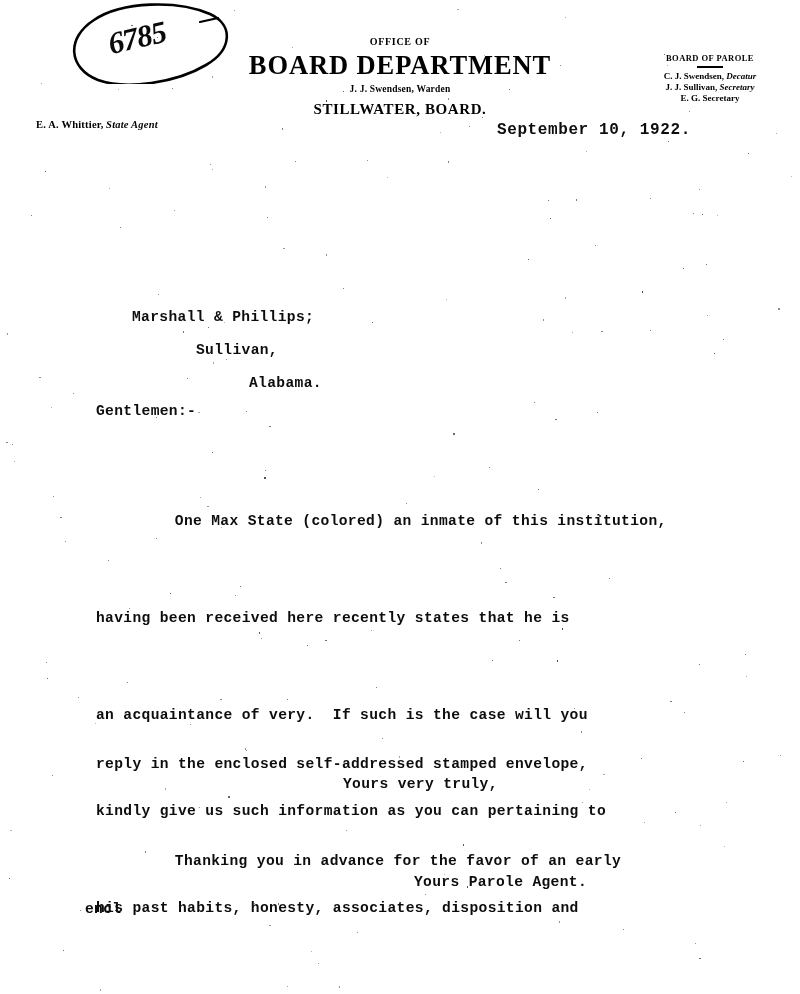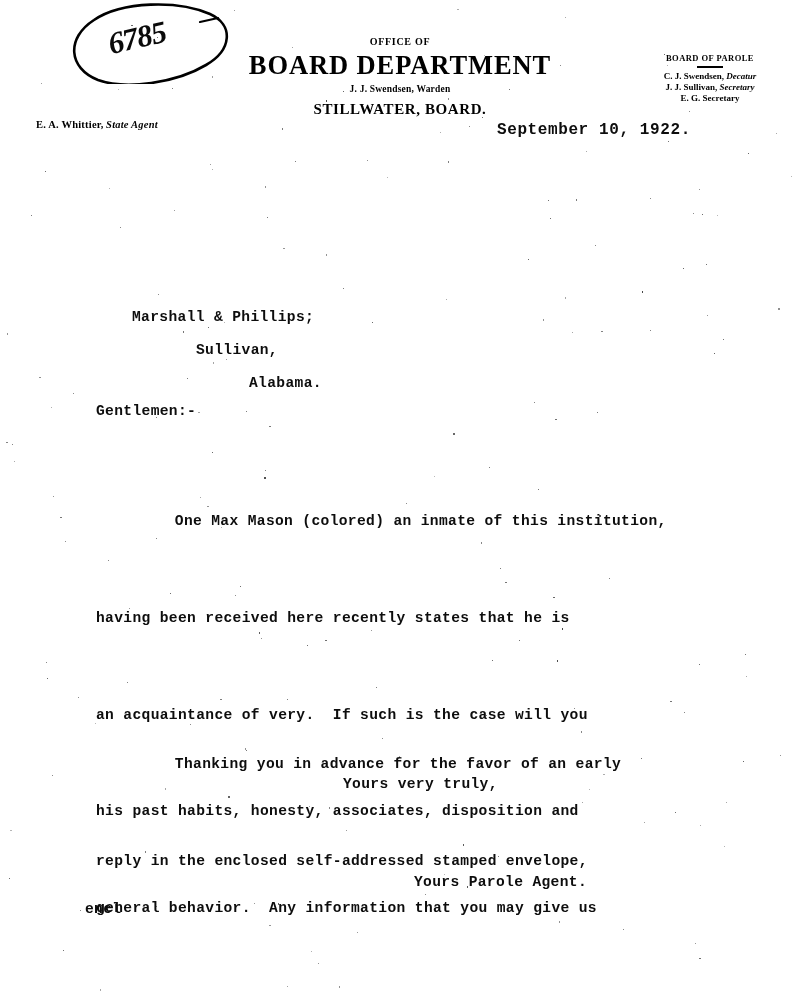--- a/index.html
+++ b/index.html
@@ -219,31 +219,32 @@
 
   <div id="date" class="tw">September 10, 1922.</div>
 
   <div id="addressee" class="tw">Marshall &amp; Phillips;</div>
   <div id="city" class="tw">Sullivan,</div>
   <div id="state" class="tw">Alabama.</div>
 
   <div id="salutation" class="tw">Gentlemen:-</div>
 
   <div id="body-para1" class="tw">
-    <div><span class="ind"></span><span>One Max Mason (colored) an inmate of this institution,</span></div>
+    <div><span class="ind"></span><span>One Max State (colored) an inmate of this institution,</span></div>
     <div>having been received here recently states that he is</div>
     <div>an acquaintance of very.  If such is the case will you</div>
+    <div>kindly give us such information as you can pertaining to</div>
     <div>his past habits, honesty, associates, disposition and</div>
     <div>general behavior.  Any information that you may give us</div>
     
   </div>
 
   <div id="body-para2" class="tw">
+    <div>reply in the enclosed self-addressed stamped envelope,</div>
     <div><span class="ind"></span><span>Thanking you in advance for the favor of an early</span></div>
-    <div>reply in the enclosed self-addressed stamped envelope,</div>
   </div>
 
   <div id="closing" class="tw">Yours very truly,</div>
   <div id="signature" class="tw">Yours Parole Agent.</div>
   <div id="enclosure" class="tw">encl</div>
 
   <div id="speckles">
       <i style="left: 240px; top: 586px; width: 1px; height: 1px; opacity: 0.92;"></i>
       <i style="left: 346px; top: 830px; width: 1px; height: 1px; opacity: 0.63;"></i>
       <i style="left: 406px; top: 503px; width: 1px; height: 1px; opacity: 0.73;"></i>

